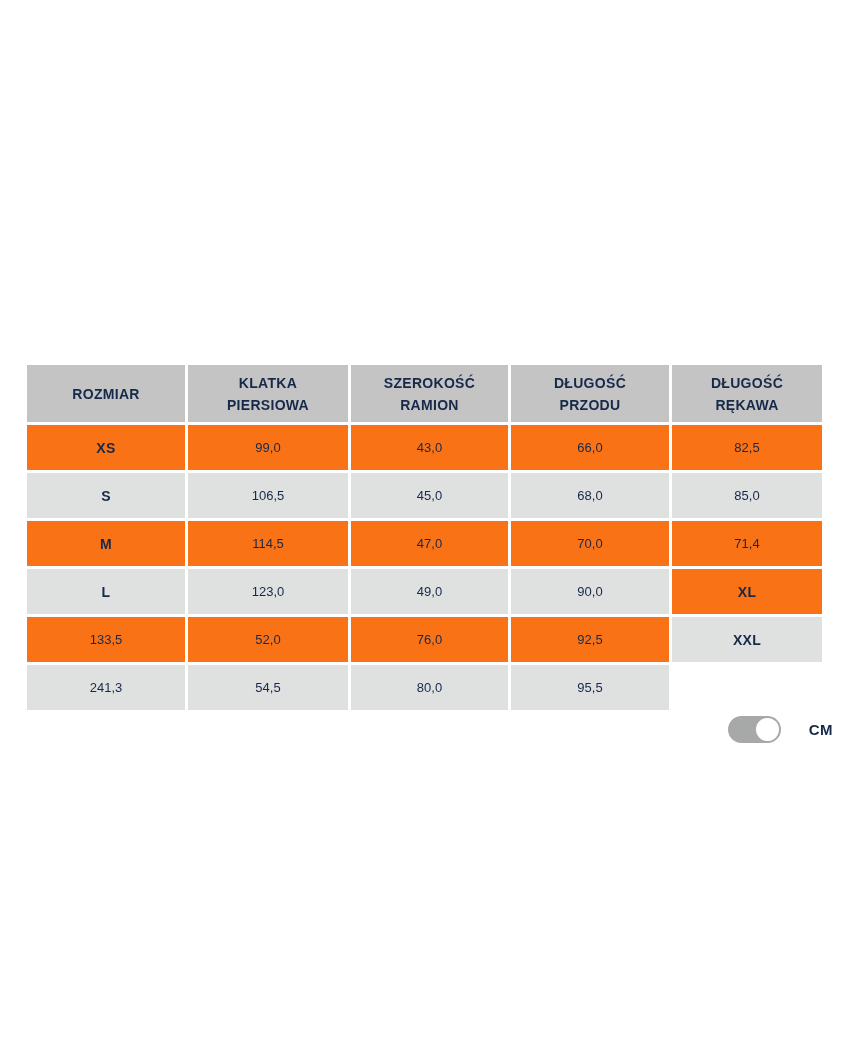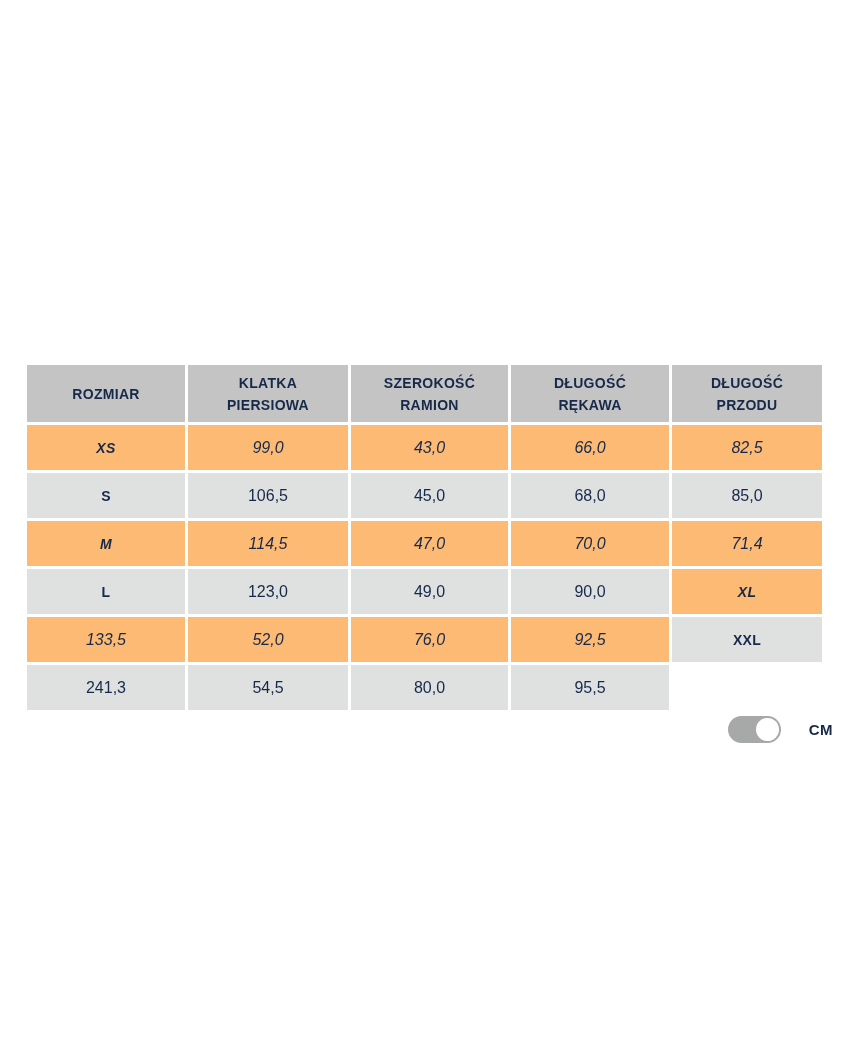--- a/index.html
+++ b/index.html
@@ -37,29 +37,29 @@
   .th {
     background: #c4c4c4;
     font-weight: bold;
     font-size: 14px;
     line-height: 22px;
     letter-spacing: 0.3px;
     padding: 0 14px;
     color: #17294a;
   }
   .td {
-    font-size: 16px;
+    font-size: 13px;
     color: #17294a;
   }
   .td.size {
     font-weight: bold;
     font-size: 14px;
     letter-spacing: 0.3px;
   }
-  .row-light { background: #fdba74; font-style: italic; }
+  .row-light { background: #f97316; }
   .row-dark  { background: #dfe0e0; }
 
   
   .unit-row {
     position: absolute;
     top: 716px;
     right: 16px;
     display: flex;
     align-items: center;
     gap: 28px;
@@ -89,22 +89,22 @@
   }
 </style>
 </head>
 <body>
 
 <div class="size-table">
 
   <div class="cell th">ROZMIAR</div>
   <div class="cell th">KLATKA PIERSIOWA</div>
   <div class="cell th">SZEROKOŚĆ RAMION</div>
+  <div class="cell th">DŁUGOŚĆ PRZODU</div>
   <div class="cell th">DŁUGOŚĆ RĘKAWA</div>
-  <div class="cell th">DŁUGOŚĆ PRZODU</div>
 
   <div class="cell td size row-light">XS</div>
   <div class="cell td row-light">99,0</div>
   <div class="cell td row-light">43,0</div>
   <div class="cell td row-light">66,0</div>
   <div class="cell td row-light">82,5</div>
 
   <div class="cell td size row-dark">S</div>
   <div class="cell td row-dark">106,5</div>
   <div class="cell td row-dark">45,0</div>

